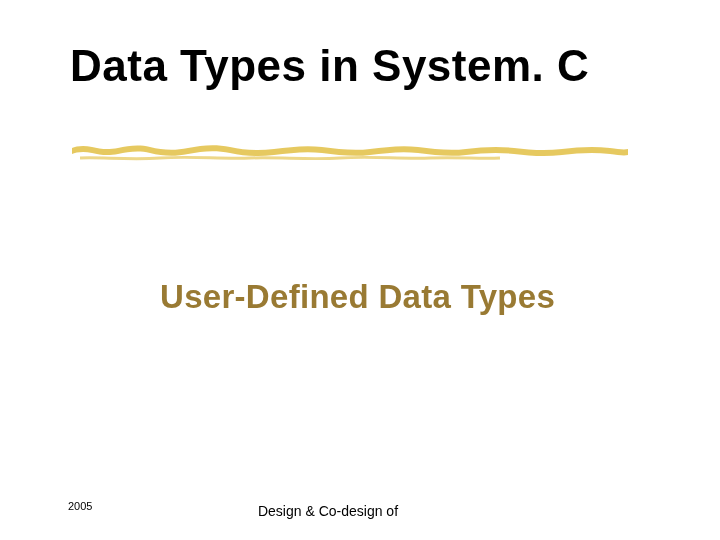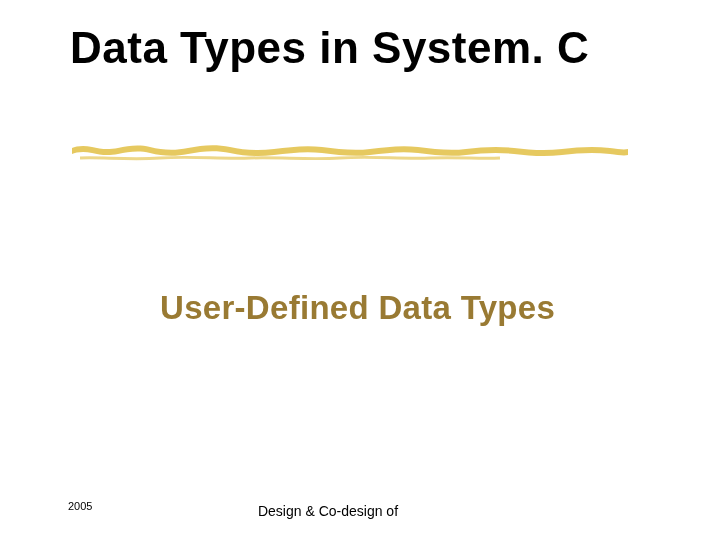--- a/index.html
+++ b/index.html
@@ -9,21 +9,21 @@
     font-family: Arial, Helvetica, sans-serif;
     position: relative;
   }
   .slide {
     width: 720px;
     height: 540px;
     position: relative;
   }
   .title {
     position: absolute;
-    top: 24px;
+    top: 42px;
     left: 70px;
     font-size: 44px;
     font-weight: 900;
     color: #000;
     letter-spacing: 0.5px;
     line-height: 1.1;
     font-family: "Arial Black", Arial, sans-serif;
   }
   .underline-brush {
     position: absolute;
@@ -34,21 +34,20 @@
   }
   .subtitle {
     position: absolute;
     top: 278px;
     left: 160px;
     font-size: 33px;
     font-weight: 900;
     color: #997a33;
     letter-spacing: 0.3px;
     font-family: "Arial Black", Arial, sans-serif;
-    margin-top: 11px;
   }
   .footer-year {
     position: absolute;
     bottom: 28px;
     left: 68px;
     font-size: 11px;
     color: #000;
     font-family: Arial, sans-serif;
   }
   .footer-center {

